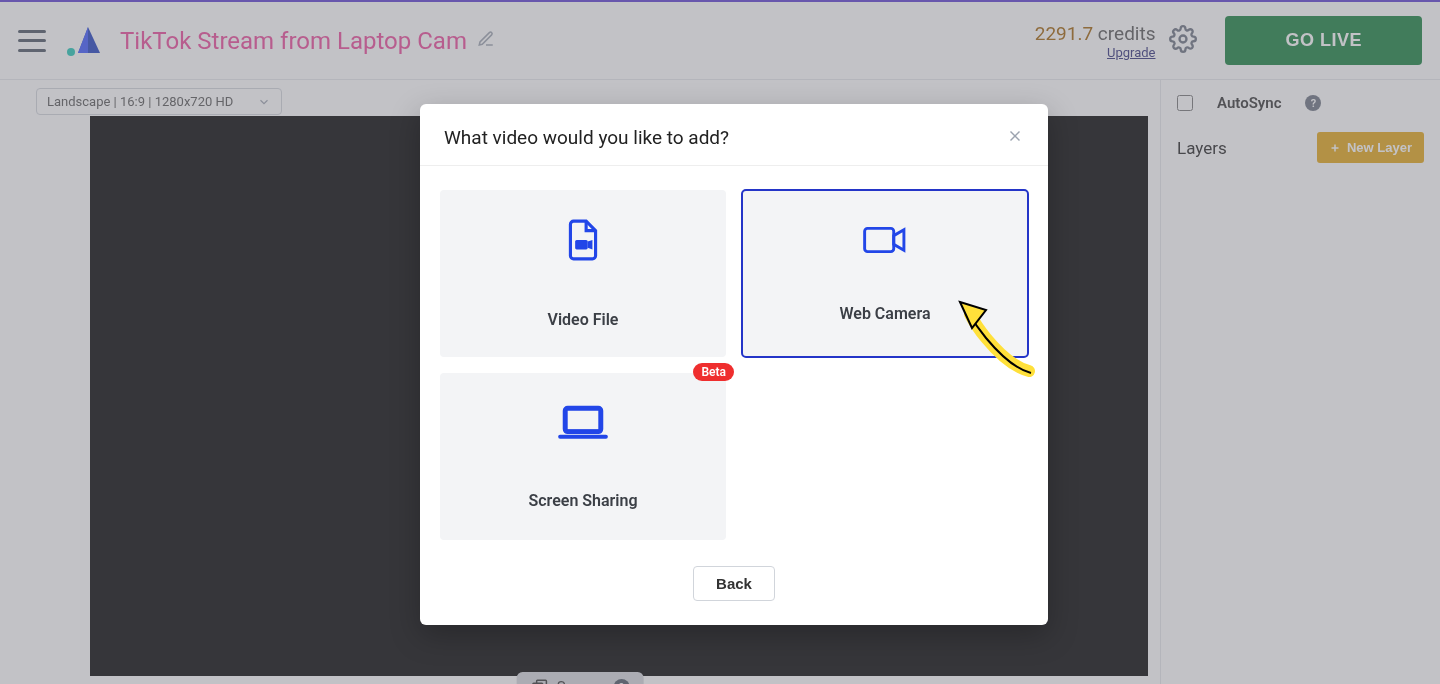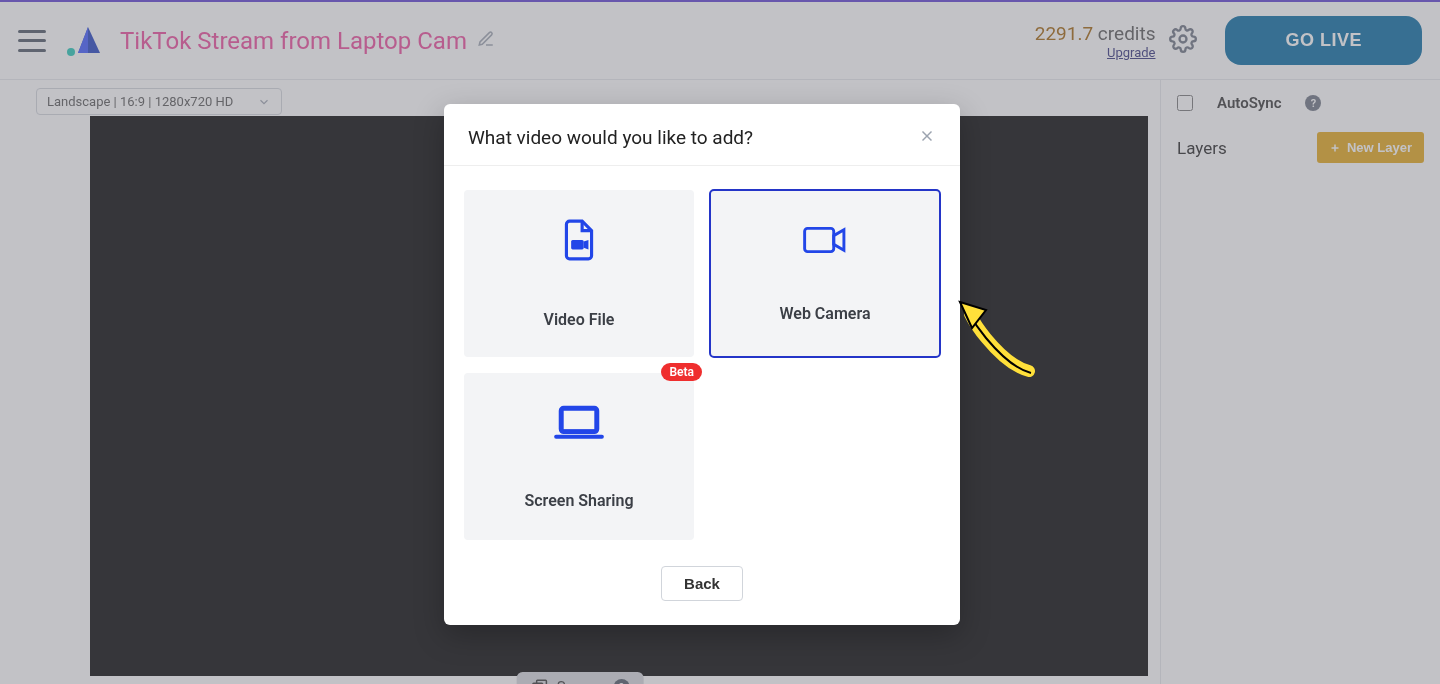--- a/index.html
+++ b/index.html
@@ -9,21 +9,21 @@
   .hamburger span { height: 3px; background: #4b5563; border-radius: 2px; display:block; }
   .logo { width: 40px; height: 40px; margin-right: 16px; position: relative; }
   .stream-title { font-size: 24px; color: #ec4899; }
   .edit-icon { color: #9ca3af; margin-left: 10px; cursor: pointer; }
   .spacer { flex: 1; }
   .credits { text-align: right; margin-right: 14px; }
   .credits-line { font-size: 19px; color: #555; }
   .credits-line b { font-weight: 400; color: #a16207; }
   .upgrade { font-size: 13px; color: #2f2f7a; text-decoration: underline; cursor: pointer; }
   .gear { color: #6b7280; margin-right: 28px; cursor: pointer; }
-  .golive { background: #0369a1; color: #fff; font-weight: 700; font-size: 18px; border: none; border-radius: 16px; padding: 14px 60px; cursor: pointer; letter-spacing: .5px; text-align: right; }
+  .golive { background: #15803d; color: #fff; font-weight: 700; font-size: 18px; border: none; border-radius: 4px; padding: 14px 60px; cursor: pointer; letter-spacing: .5px; text-align: right; }
 
   .main { display: flex; height: 604px; }
   .stage-wrap { flex: 1; position: relative; background: #fff; }
   .res-select { position: absolute; top: 8px; left: 36px; border: 1px solid #d1d5db; border-radius: 4px; background: #fff; display: flex; align-items: center; padding: 5px 10px; gap: 24px; color: #555; font-size: 13px; cursor: pointer; }
   .res-select svg { color: #9ca3af; }
   .stage { position: absolute; top: 36px; left: 90px; right: 12px; height: 560px; background: #000; }
 
   .scenes-pill { position: absolute; bottom: -18px; left: 50%; transform: translateX(-50%); background: #d6d8dc; border-radius: 6px 6px 0 0; padding: 6px 14px; display:flex; align-items:center; gap:8px; font-size:15px; color:#333; cursor:pointer; z-index:1; }
   .scenes-pill .q { width:16px;height:16px;border-radius:50%;background:#4b5563;color:#fff;font-size:11px;display:inline-flex;align-items:center;justify-content:center;}
 
@@ -32,21 +32,21 @@
   .autosync input { width:16px;height:16px;}
   .autosync .q { width:16px;height:16px;border-radius:50%;background:#6b7280;color:#fff;font-size:11px;display:inline-flex;align-items:center;justify-content:center;}
   .layers-row { display:flex; align-items:center; justify-content:space-between; }
   .layers-title { font-size:17px; color:#222; }
   .new-layer { background:#e4a614; color:#fff; border:none; border-radius:3px; padding:8px 12px; font-size:13px; font-weight:600; display:flex; align-items:center; gap:6px; cursor:pointer; }
 
   
   .scrim { position:absolute; inset:0; background:rgba(120,120,128,.45); z-index:10; }
 
   
-  .modal { position:absolute; top:104px; left:444px; width:516px; background:#fff; border-radius:6px; box-shadow:0 10px 30px rgba(0,0,0,.25); z-index:20; padding-bottom:24px;}
+  .modal { position:absolute; top:104px; left:420px; width:628px; background:#fff; border-radius:6px; box-shadow:0 10px 30px rgba(0,0,0,.25); z-index:20; padding-bottom:24px;}
   .modal-head { display:flex; align-items:center; justify-content:space-between; padding:22px 24px 16px; border-bottom:1px solid #eee;}
   .modal-title { font-size:19px; color:#222;}
   .modal-close { color:#9ca3af; cursor:pointer; }
   .cards { display:grid; grid-template-columns: 1fr 1fr; gap:16px; padding:24px 20px 10px;}
   .card { position:relative; background:#f3f4f6; border-radius:4px; height:167px; display:flex; flex-direction:column; align-items:center; justify-content:center; gap:38px; cursor:pointer; }
   .card.active { outline:2px solid #2435c8; outline-offset:-1px; }
   .card .ic { color:#2246e8; }
   .card .lbl { font-size:16px; font-weight:600; color:#3b3f46; margin-top:6px;}
   .beta { position:absolute; top:-10px; right:-8px; background:#ef2e2e; color:#fff; font-size:12px; font-weight:600; padding:2px 8px; border-radius:12px; }
   .modal-foot { display:flex; justify-content:center; padding:16px 0 0;}

